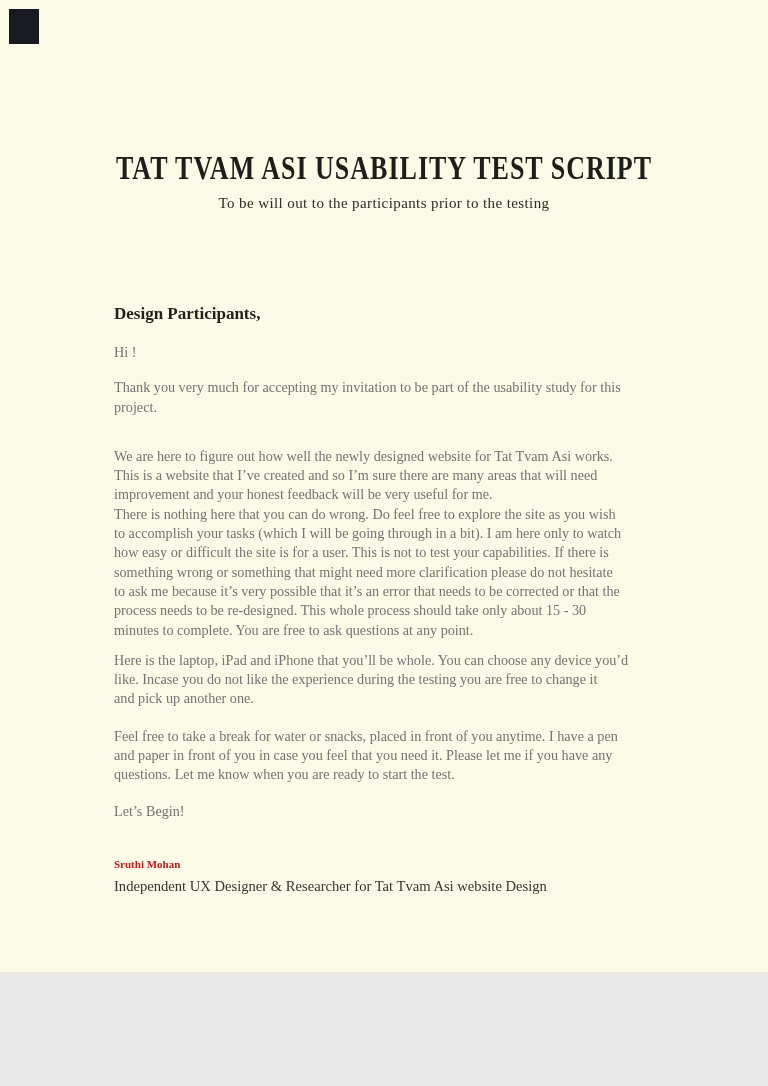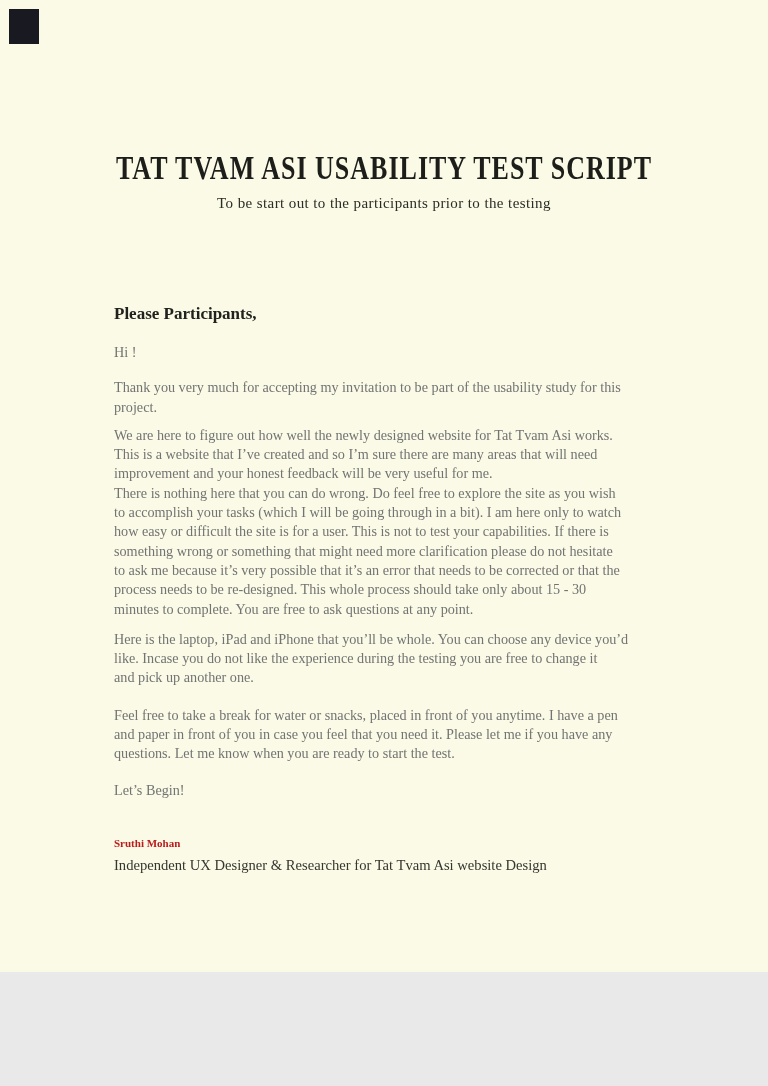--- a/index.html
+++ b/index.html
@@ -61,21 +61,21 @@
     margin: 0 0 19px 0;
   }
   .para {
     font-size: 14.2px;
     line-height: 19.3px;
     margin: 0;
     white-space: pre-line;
     color: #737373;
   }
   .p-hi  { margin-bottom: 16px; }
-  .p1    { margin-bottom: 9px; }
+  .p1    { margin-bottom: 30px; }
   .p2    { margin-bottom: 0; }
   .p3    { margin-bottom: 11px; }
   .p4    { margin-bottom: 18px; }
   .p5    { margin-bottom: 17px; }
   .closing { margin-bottom: 33px; }
   .sig-name {
     font-size: 11px;
     font-weight: 700;
     line-height: 21px;
     color: #b91c1c;
@@ -100,25 +100,25 @@
 </style>
 </head>
 <body>
 
 <div class="page">
 
   <div class="accent-square"></div>
 
   <h1 class="title">TAT TVAM ASI USABILITY TEST SCRIPT</h1>
 
-  <div class="subtitle">To be start out to the participants prior to the testing</div>
+  <div class="subtitle">To be will out to the participants prior to the testing</div>
 
   <div class="body-block">
 
-    <div class="salutation">Please Participants,</div>
+    <div class="salutation">Design Participants,</div>
 
     <p class="para p-hi">Hi !</p>
 
     <p class="para p1">Thank you very much for accepting my invitation to be part of the usability study for this
 project.</p>
 
     <p class="para p2">We are here to figure out how well the newly designed website for Tat Tvam Asi works.
 This is a website that I’ve created and so I’m sure there are many areas that will need
 improvement and your honest feedback will be very useful for me.</p>
 

